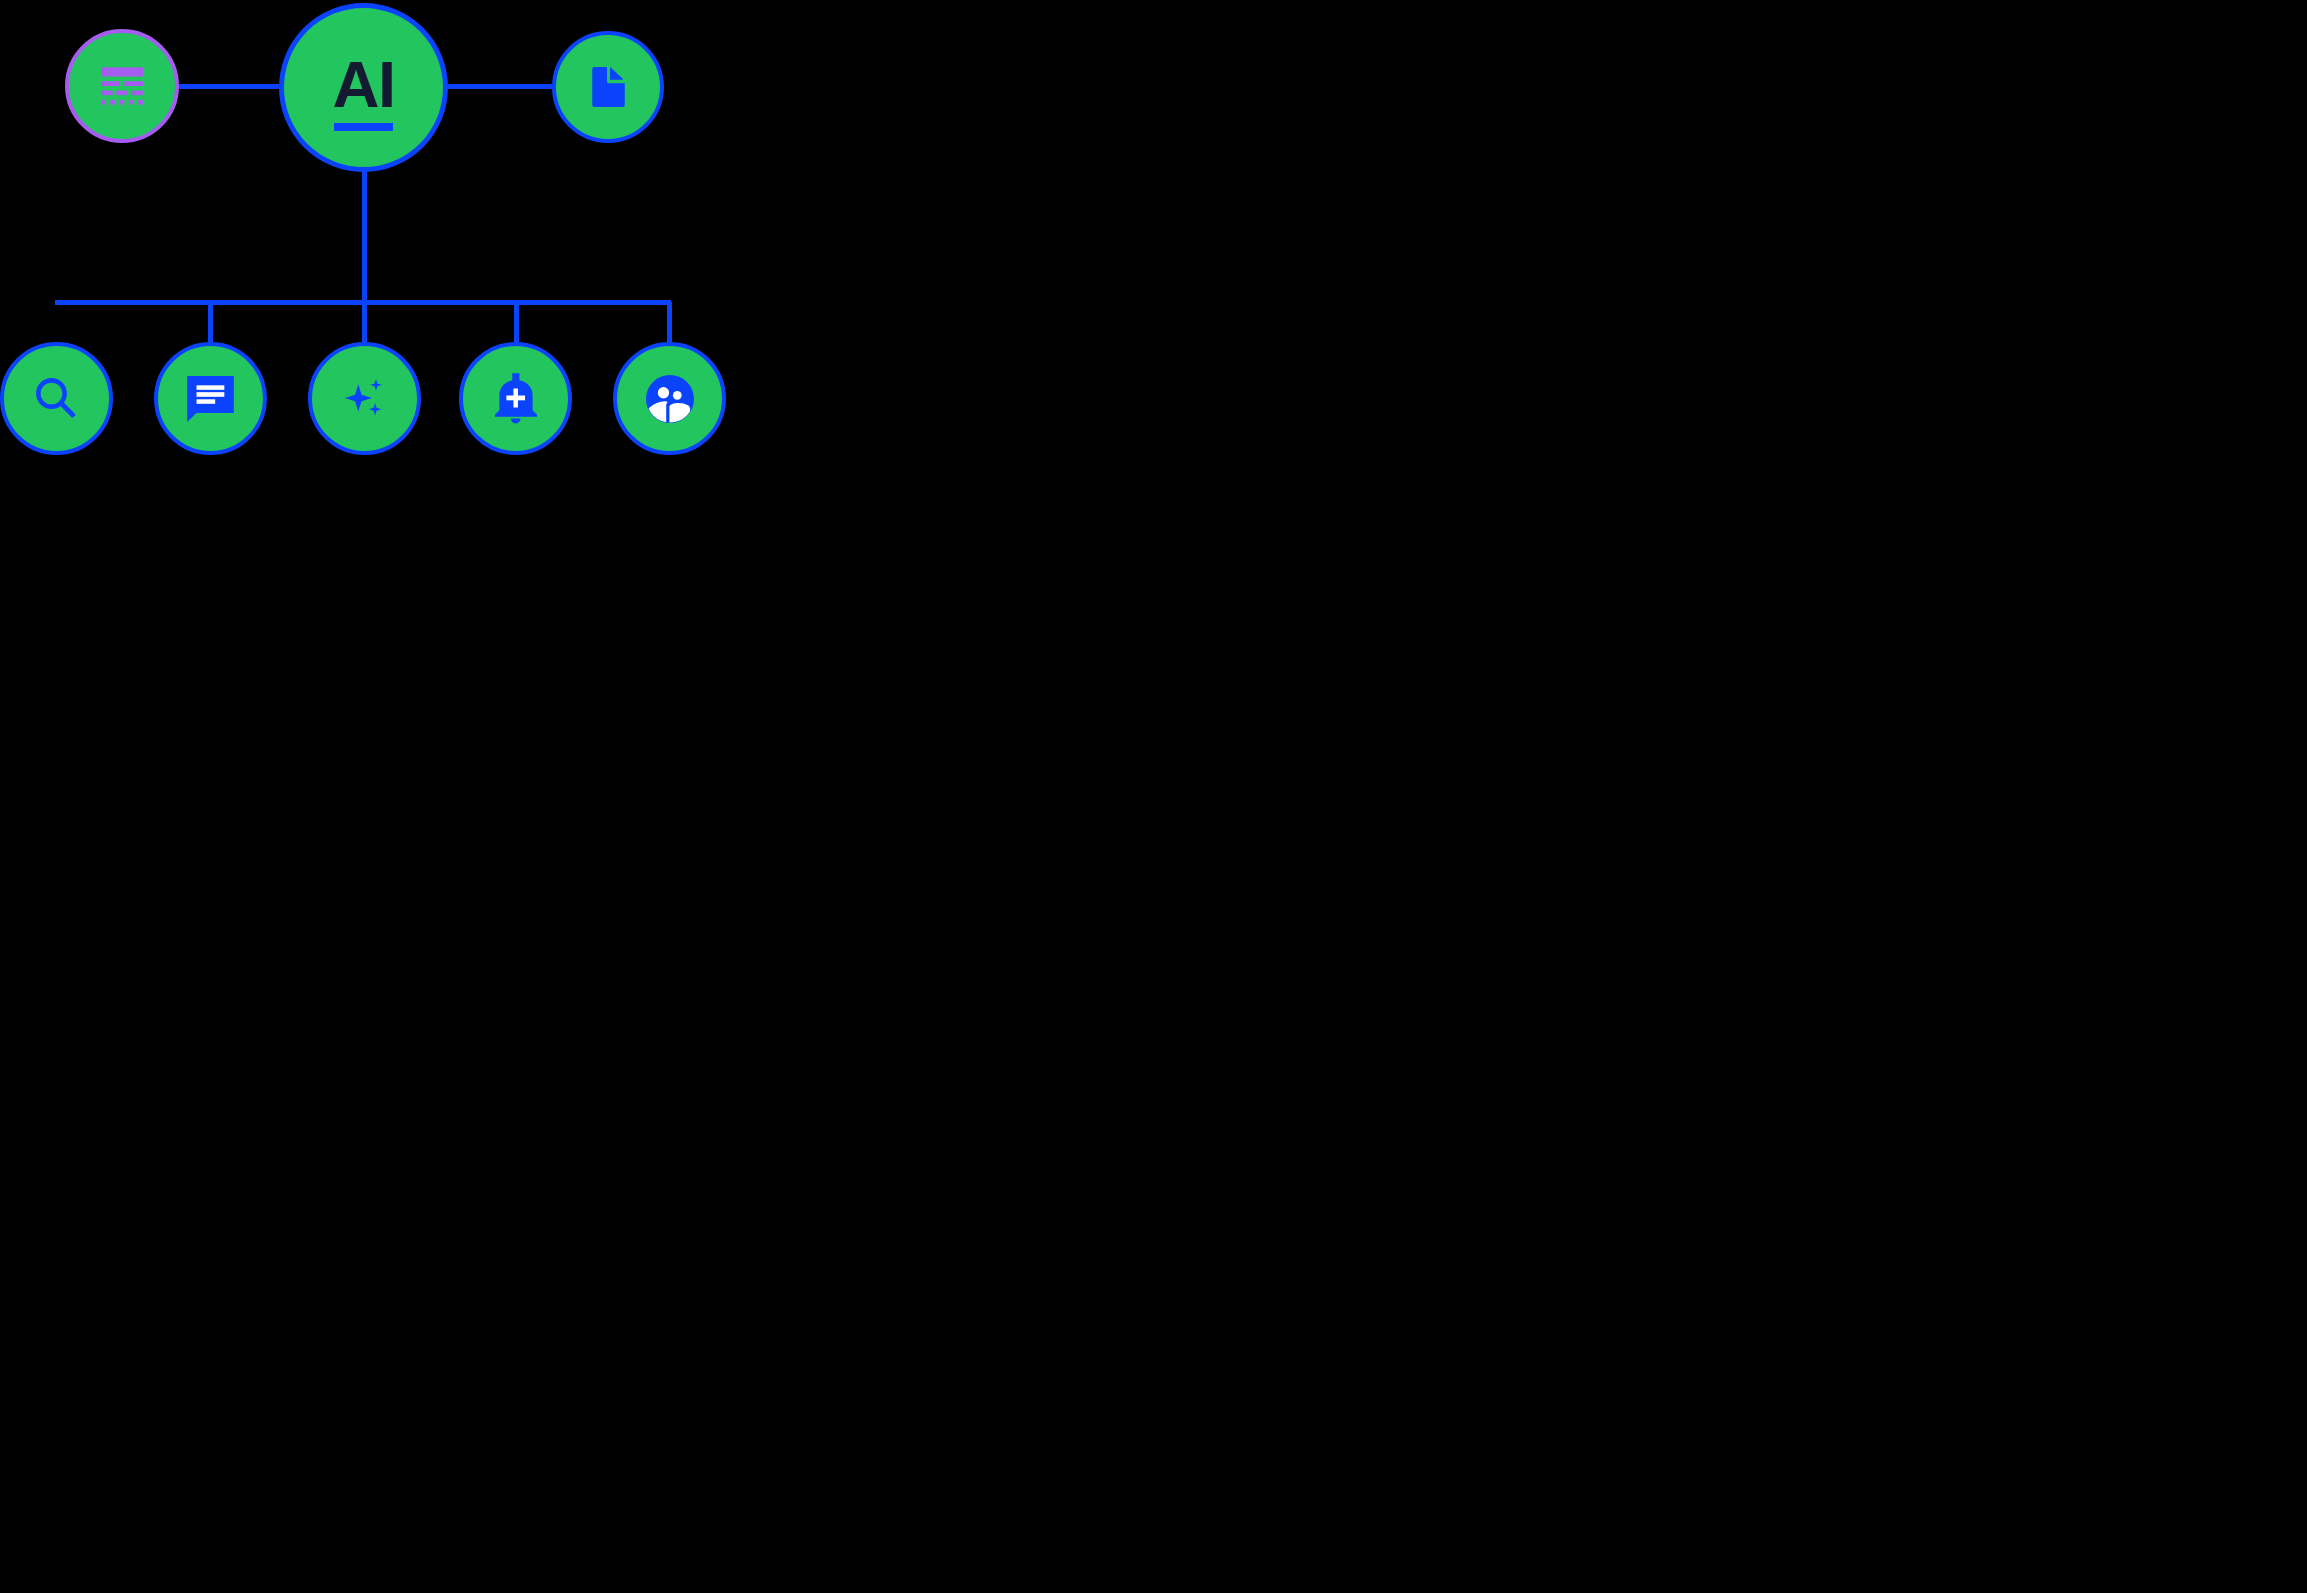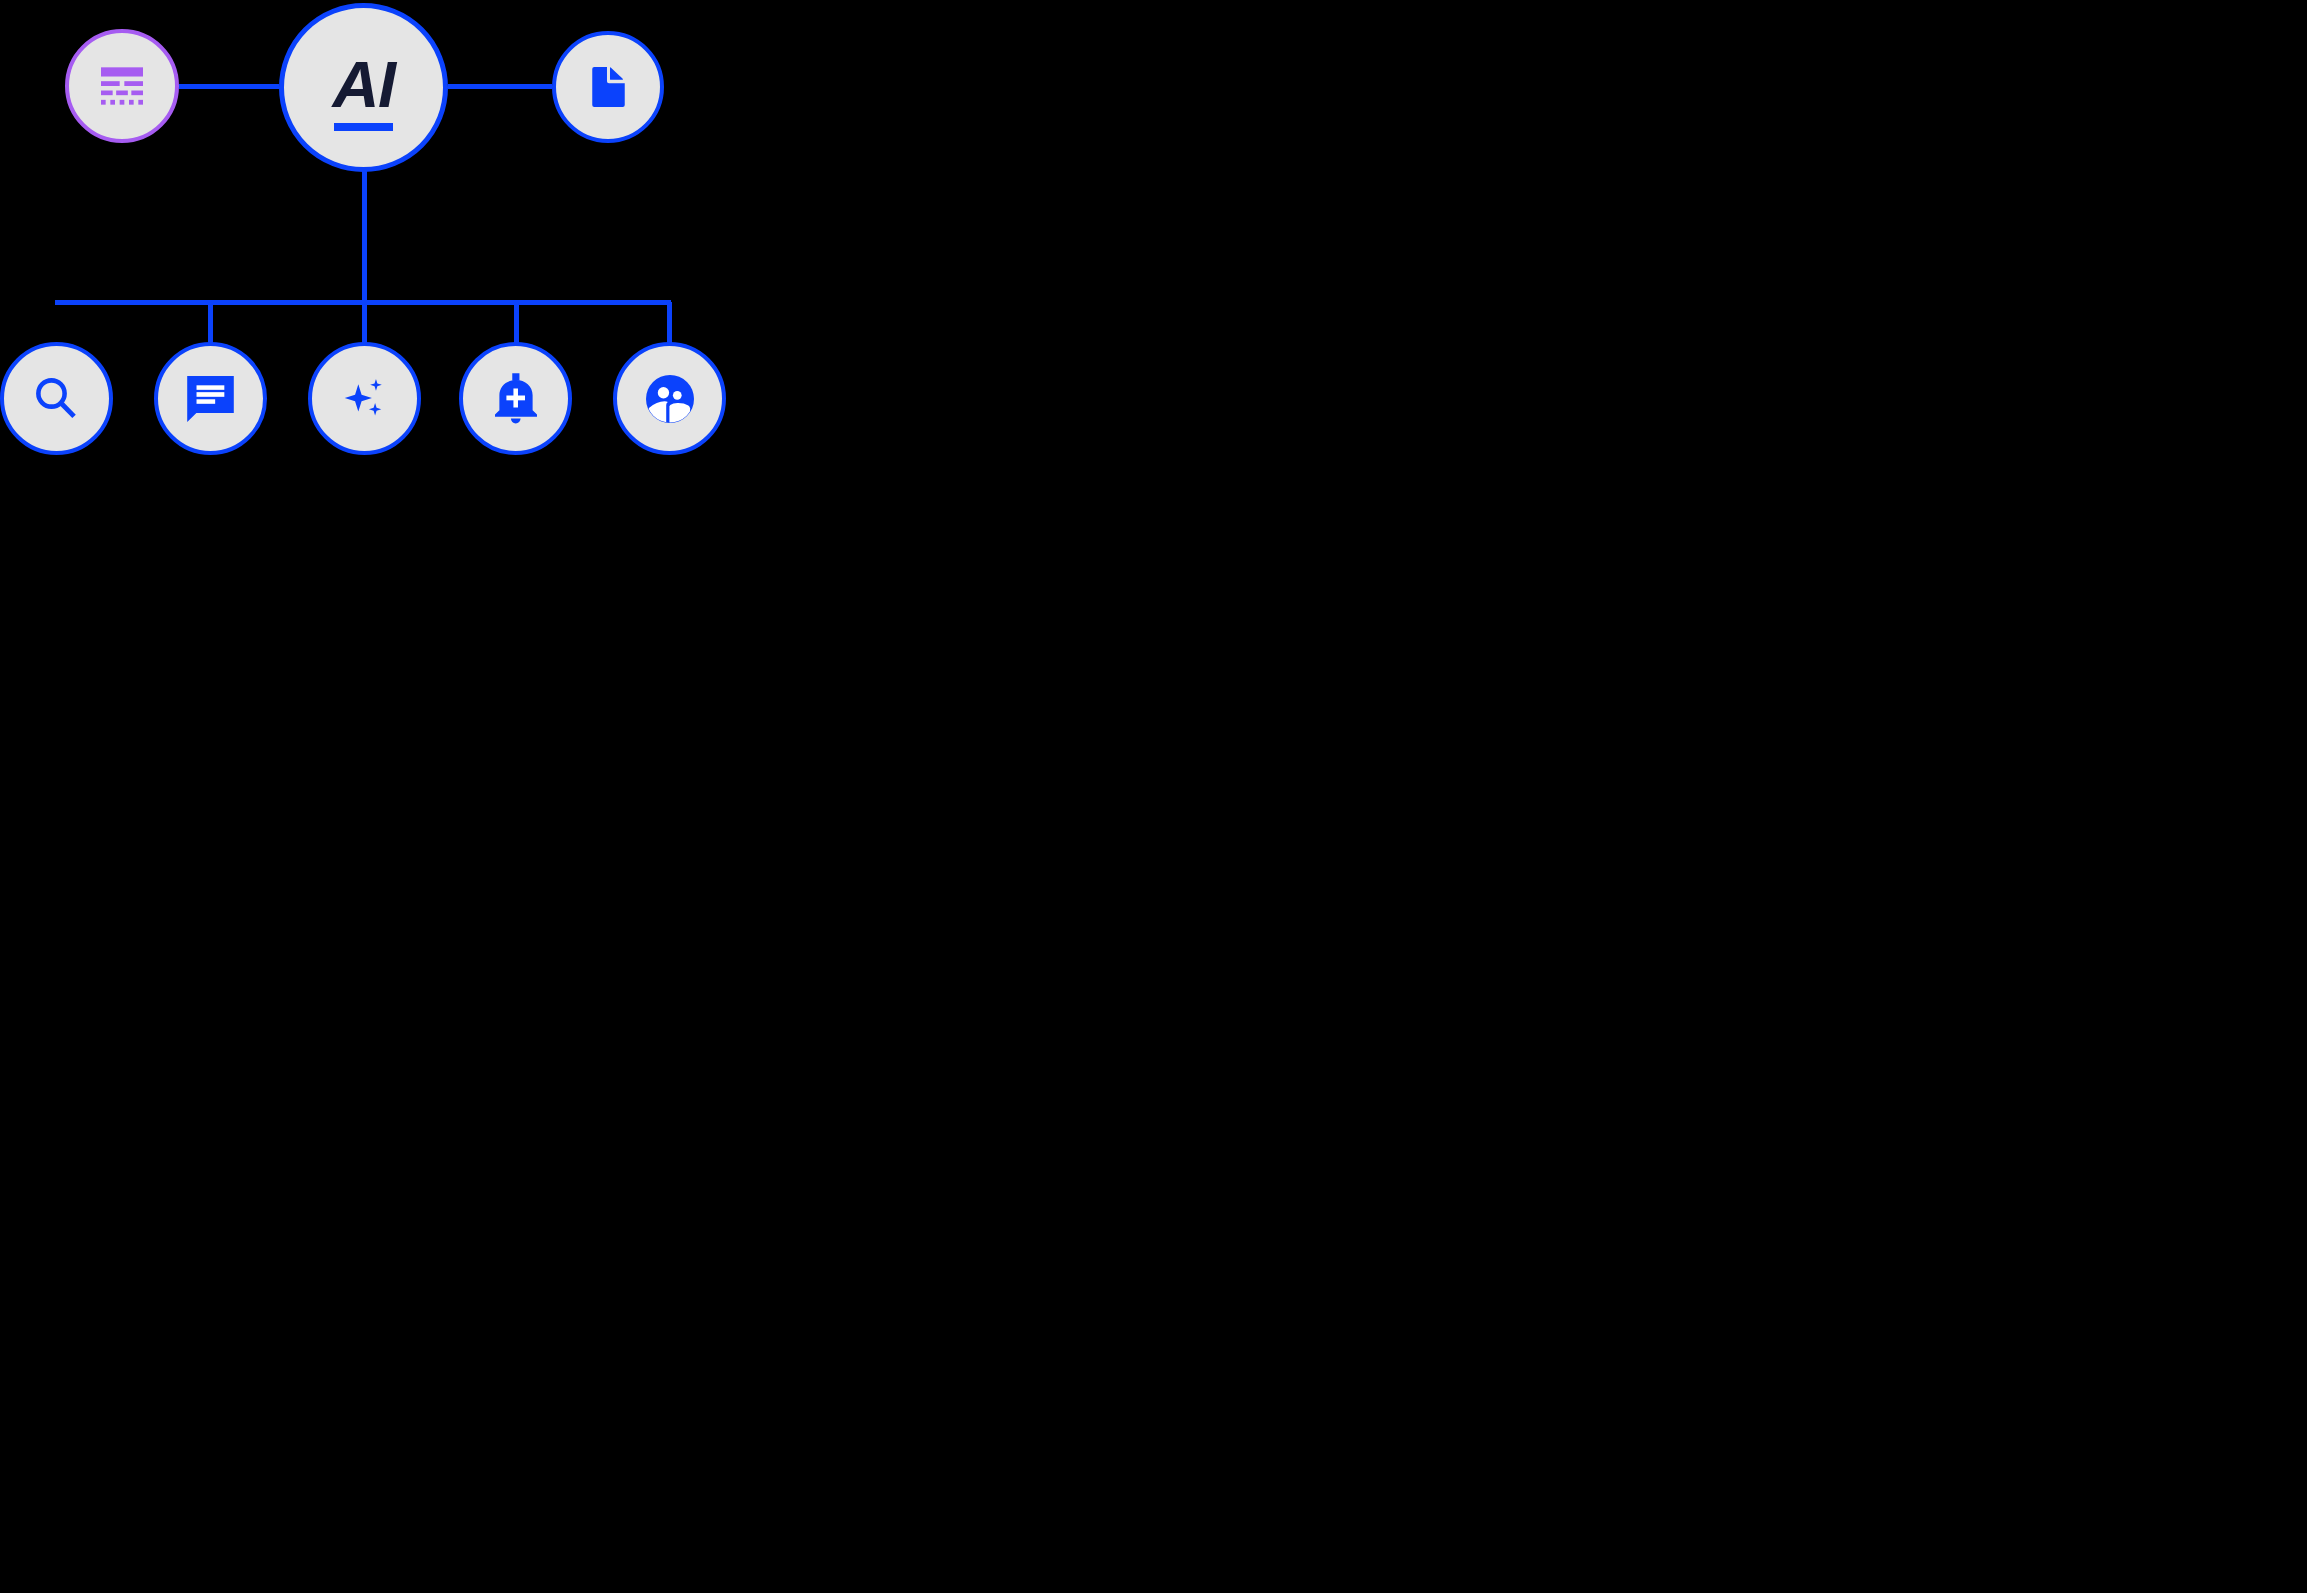--- a/index.html
+++ b/index.html
@@ -2,22 +2,22 @@
 <html style="font-size:7.4px"><head>
 <meta charset="utf-8">
 <style>
   html,body{margin:0;padding:0;background:#000;}
   #stage{
     position:relative;width:729px;height:503px;background:#000;overflow:hidden;
     font-family:"Liberation Sans", sans-serif;
   }
   .line{position:absolute;background:#0b42fc;}
   .node{
-    position:absolute;border-radius:50%;background:#e5e5e5;
-    display:flex;align-items:center;justify-content:center;box-sizing:border-box;font-style:italic;
+    position:absolute;border-radius:50%;background:#22c55e;
+    display:flex;align-items:center;justify-content:center;box-sizing:border-box;
   }
   .node.blue{border:4.2px solid #0b42fc;}
   .node.purple{border:4.2px solid #a65cf1;}
   .node.hub{border:5.1px solid #0b42fc;flex-direction:column;}
   .hub-label{
     color:#151a33;font-size:65px;font-weight:700;line-height:1;
     letter-spacing:-1.4px;margin-top:8.4px;
   }
   .hub-underline{width:59px;height:7.4px;background:#0b42fc;margin-top:6px;}
   svg{display:block;}

